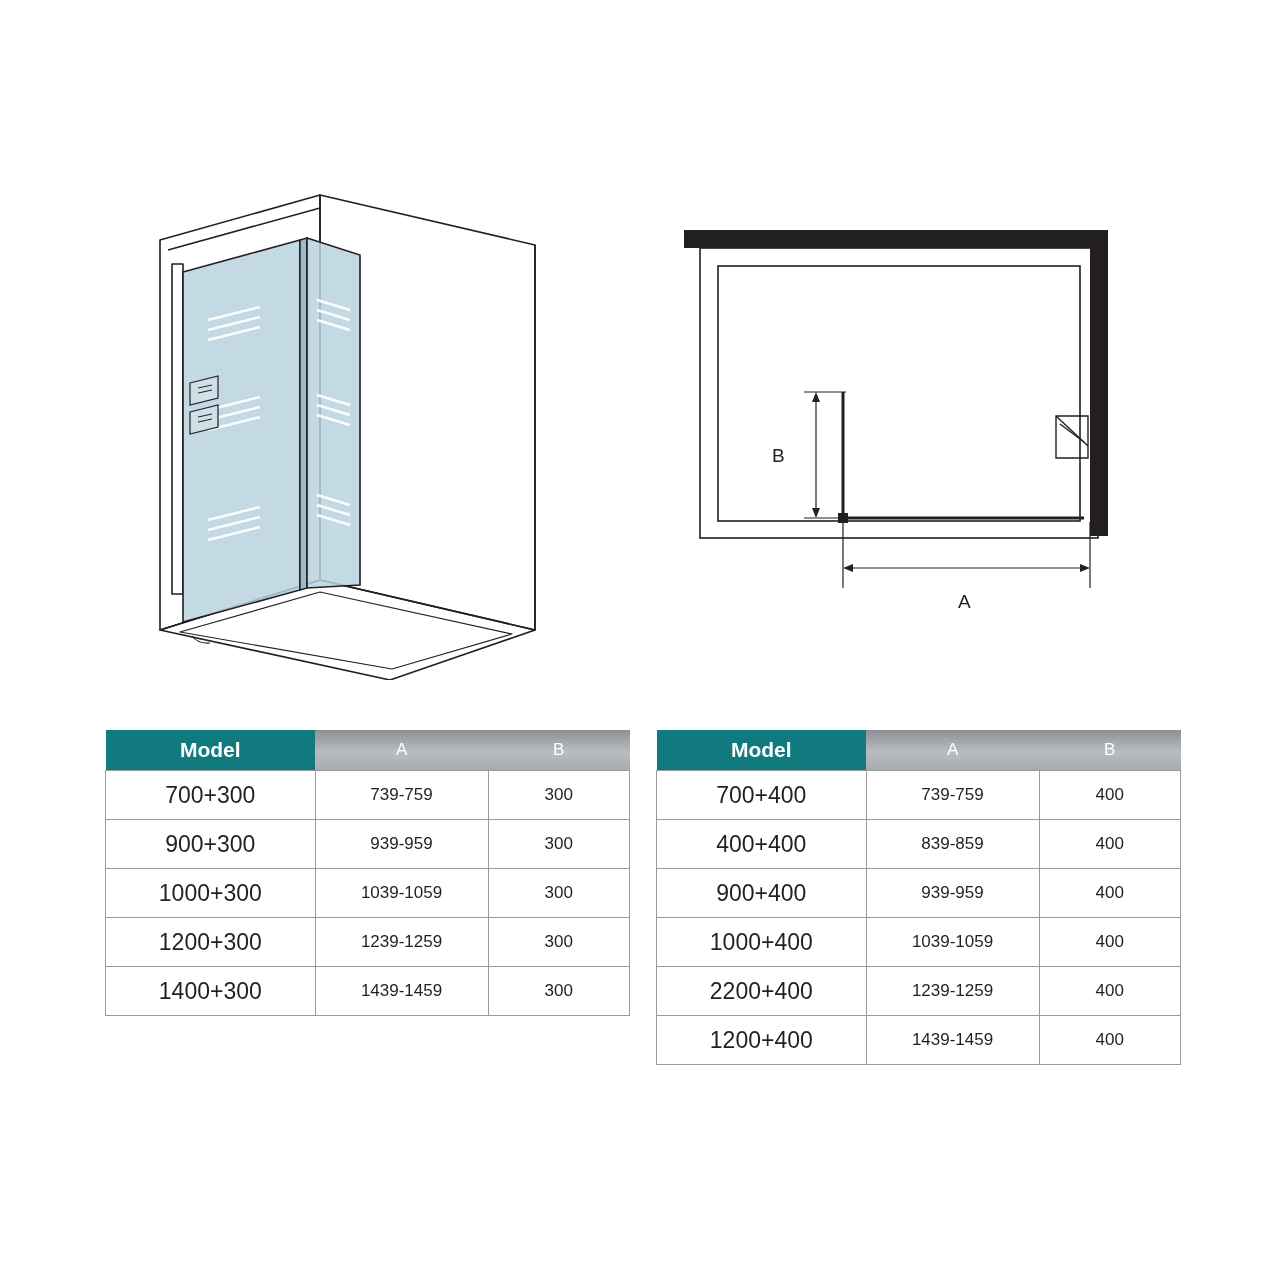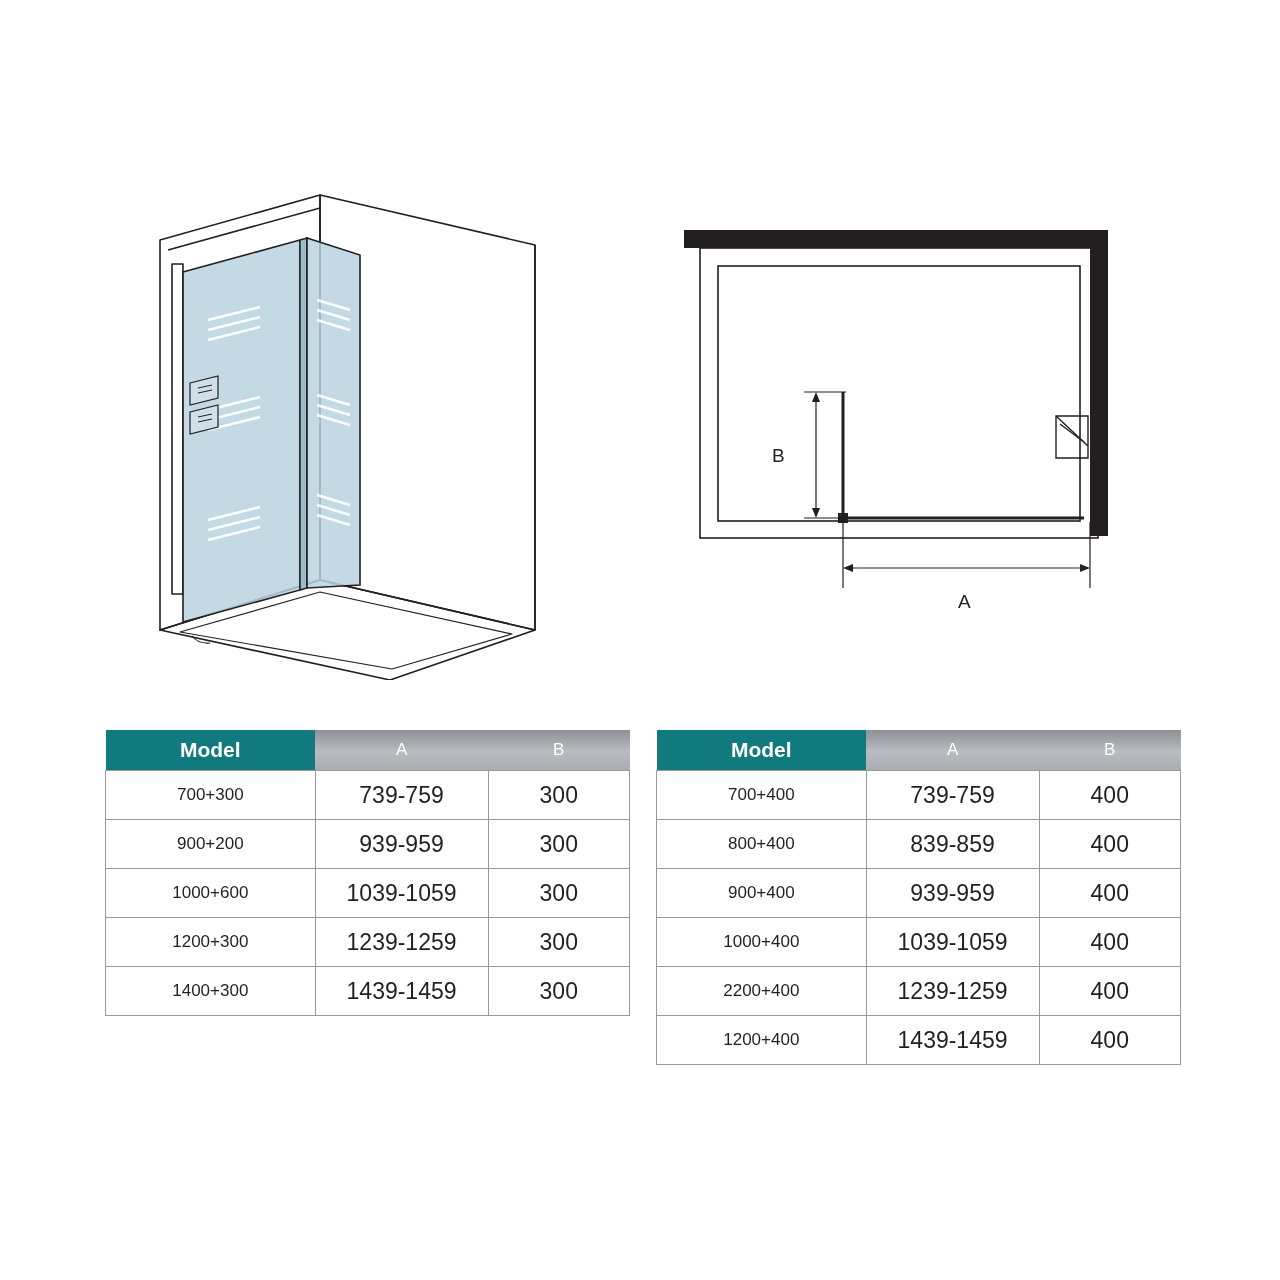--- a/index.html
+++ b/index.html
@@ -50,21 +50,21 @@
   #table-right {
     left: 656px;
     top: 730px;
     width: 525px;
   }
   .spec-table th,
   .spec-table td {
     border: 1px solid #9a9a9a;
     text-align: center;
     color: #231f20;
-    font-size: 23px;
+    font-size: 17px;
     height: 48px;
     padding: 0;
   }
   .spec-table thead th {
     height: 40px;
     color: #ffffff;
     font-weight: bold;
     font-size: 21px;
     border: none;
   }
@@ -73,21 +73,21 @@
     margin-left: 28px;
   }
   .spec-table thead th.ab-head {
     background: linear-gradient(to bottom, #8d9196, #b9bcc0 55%, #a8abb0);
     font-weight: normal;
     font-size: 17px;
   }
   .spec-table col.c-model { width: 40%; }
   .spec-table col.c-a { width: 33%; }
   .spec-table col.c-b { width: 27%; }
-  .spec-table td.model-cell { font-size: 17px; }
+  .spec-table td.model-cell { font-size: 23px; }
 
   .lbl {
     font-family: "Liberation Sans", sans-serif;
     font-size: 19px;
     fill: #231f20;
   }
 </style>
 </head>
 <body>
 
@@ -205,26 +205,26 @@
         <th class="ab-head">B</th>
       </tr>
     </thead>
     <tbody>
       <tr>
         <td class="model-cell">700+300</td>
         <td>739-759</td>
         <td>300</td>
       </tr>
       <tr>
-        <td class="model-cell">900+200</td>
+        <td class="model-cell">900+300</td>
         <td>939-959</td>
         <td>300</td>
       </tr>
       <tr>
-        <td class="model-cell">1000+600</td>
+        <td class="model-cell">1000+300</td>
         <td>1039-1059</td>
         <td>300</td>
       </tr>
       <tr>
         <td class="model-cell">1200+300</td>
         <td>1239-1259</td>
         <td>300</td>
       </tr>
       <tr>
         <td class="model-cell">1400+300</td>
@@ -247,21 +247,21 @@
         <th class="ab-head">B</th>
       </tr>
     </thead>
     <tbody>
       <tr>
         <td class="model-cell">700+400</td>
         <td>739-759</td>
         <td>400</td>
       </tr>
       <tr>
-        <td class="model-cell">800+400</td>
+        <td class="model-cell">400+400</td>
         <td>839-859</td>
         <td>400</td>
       </tr>
       <tr>
         <td class="model-cell">900+400</td>
         <td>939-959</td>
         <td>400</td>
       </tr>
       <tr>
         <td class="model-cell">1000+400</td>

